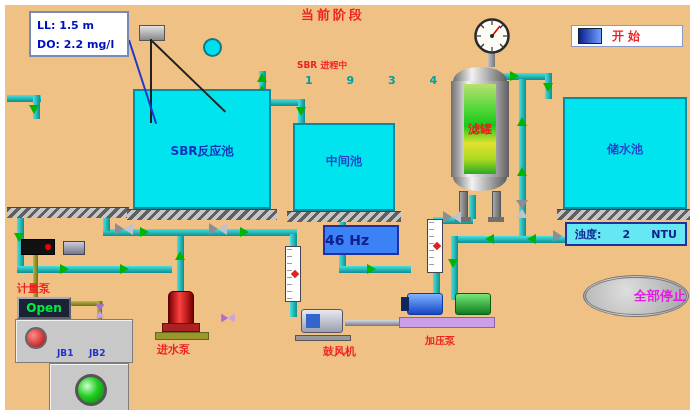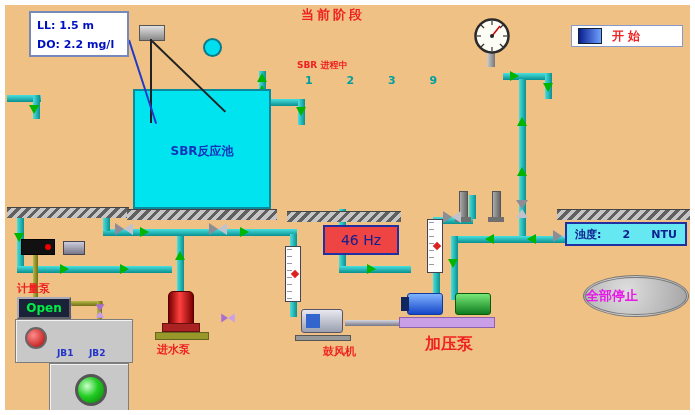--- a/index.html
+++ b/index.html
@@ -48,28 +48,28 @@
   .pre{white-space:pre}
   .infobox{position:absolute;left:24px;top:6px;width:100px;height:46px;background:#fff;border:2px solid #7788bb;
            color:#0010c0;font-weight:bold;font-size:11px;padding:3px 0 0 6px;line-height:19px;z-index:5;box-sizing:border-box}
   .phasebox{position:absolute;left:262px;top:18px;width:166px;height:22px;background:#fff;border:1px solid #9aa;
             color:#00a0a0;font-weight:bold;font-size:12px;text-align:center;line-height:22px;z-index:5}
   .startbtn{position:absolute;left:566px;top:20px;width:112px;height:22px;background:#fff;border:1px solid #8899cc;
             display:flex;align-items:center;gap:10px;padding-left:6px;z-index:5;box-sizing:border-box;cursor:pointer}
   .starticon{width:22px;height:14px;background:linear-gradient(90deg,#0a1f8f,#6fa0ff);border:1px solid #123}
   .gauge{position:absolute;z-index:5}
   .stem{position:absolute;width:8px;background:linear-gradient(90deg,#ccc,#777);z-index:4}
-  .freq{position:absolute;left:318px;top:220px;width:76px;height:30px;background:#ef4444;border:2px solid #2030a0;
-        color:#102090;font-weight:normal;font-size:14px;text-align:center;line-height:27px;z-index:5;box-sizing:border-box}
+  .freq{position:absolute;left:318px;top:220px;width:76px;height:30px;background:#3b82f6;border:2px solid #2030a0;
+        color:#102090;font-weight:bold;font-size:14px;line-height:27px;z-index:5;box-sizing:border-box}
   .turb{position:absolute;left:560px;top:217px;width:122px;height:24px;background:#66e8f2;border:2px solid #2030a0;
         color:#102090;font-weight:bold;font-size:11px;display:flex;justify-content:space-between;align-items:center;
         padding:0 8px;z-index:5;box-sizing:border-box}
   .stopbtn{position:absolute;left:578px;top:270px;width:106px;height:42px;border-radius:50%;
            background:radial-gradient(circle at 40% 35%,#dedede,#a4a4a4);border:3px double #777;color:#e818e8;
-           font-weight:bold;font-size:13px;text-align:left;line-height:36px;z-index:5;box-sizing:border-box;cursor:pointer}
+           font-weight:bold;font-size:13px;text-align:right;line-height:36px;z-index:5;box-sizing:border-box;cursor:pointer}
   .rota{position:absolute;width:16px;background:#fff;border:1px solid #445;z-index:4;box-sizing:border-box}
   .rota::before{content:"";position:absolute;left:1px;top:2px;bottom:2px;width:5px;
                 background:repeating-linear-gradient(180deg,#99a 0 1px,transparent 1px 7px)}
   .rota::after{content:"";position:absolute;left:6px;top:45%;width:6px;height:6px;background:#d22;transform:rotate(45deg)}
   .openbtn{position:absolute;left:12px;top:292px;width:54px;height:22px;background:#1a2238;border:2px outset #aab;
            color:#00ee44;font-weight:bold;font-size:12px;text-align:center;line-height:18px;z-index:5;box-sizing:border-box;cursor:pointer}
   .panel{position:absolute;background:#c8c8c8;border:1px solid #7d7d7d;box-shadow:inset 1px 1px 0 #f2f2f2;z-index:3}
   .rbtn{position:absolute;left:20px;top:322px;width:18px;height:18px;border-radius:50%;
         background:radial-gradient(circle at 35% 35%,#ff8a8a,#b00000);border:2px solid #666;z-index:5;cursor:pointer}
   .glight{position:absolute;left:70px;top:369px;width:26px;height:26px;border-radius:50%;
@@ -141,32 +141,46 @@
   <div class="base" style="left:2px;top:202px;width:122px"></div>
   <div class="base" style="left:122px;top:204px;width:150px"></div>
   <div class="base" style="left:282px;top:206px;width:114px"></div>
   <div class="base" style="left:552px;top:204px;width:136px"></div>
 
 
   <div class="tank cyan" style="left:128px;top:84px;width:138px;height:120px">
     <div class="tlabel" style="top:52px;color:#1133bb">SBR反应池</div>
   </div>
 
-
+  <div class="tank cyan" style="left:288px;top:118px;width:102px;height:88px">
+    <div class="tlabel" style="top:28px;color:#2244cc">中间池</div>
+  </div>
+
+  <div class="tank cyan" style="left:558px;top:92px;width:124px;height:112px">
+    <div class="tlabel" style="top:42px;color:#2244cc">储水池</div>
+  </div>
 
   <div class="winch"></div>
   <div class="vline" style="left:145px;top:34px;height:84px"></div>
   <div class="diag" style="left:147px;top:35px;width:102px;transform:rotate(44deg)"></div>
   <div class="diag blue" style="left:124px;top:34px;width:88px;transform:rotate(72deg)"></div>
   <div class="floatball"></div>
 
   <div class="leg" style="left:454px;top:186px"></div>
   <div class="leg" style="left:487px;top:186px"></div>
   <div class="foot" style="left:450px;top:212px"></div>
   <div class="foot" style="left:483px;top:212px"></div>
+  <div class="vessel" style="left:446px;top:62px">
+    <div class="dome top"></div>
+    <div class="fbody">
+      <div class="media"></div>
+      <div class="flabel">滤罐</div>
+    </div>
+    <div class="dome bot"></div>
+  </div>
 
   <svg class="gauge" style="left:468px;top:12px" width="38" height="38" viewBox="0 0 38 38">
     <circle cx="19" cy="19" r="16.5" fill="#fdfdf5" stroke="#2a2a2a" stroke-width="2.5"></circle>
     <g stroke="#333" stroke-width="1.2">
       <line x1="19" y1="4" x2="19" y2="8"></line>
         <line x1="30" y1="8" x2="27" y2="11"></line>
       <line x1="34" y1="19" x2="30" y2="19"></line>
         <line x1="30" y1="30" x2="27" y2="27"></line>
       <line x1="19" y1="34" x2="19" y2="30"></line>
         <line x1="8" y1="30" x2="11" y2="27"></line>
@@ -179,21 +193,21 @@
 
   <div class="infobox">
     <div>LL: 1.5 m</div>
     <div>DO: 2.2 mg/l</div>
   </div>
 
   <div class="lbl" style="left:296px;top:1px;color:#ee2222;font-size:13px;letter-spacing:3px">当前阶段</div>
 
 
   <div class="lbl" style="left:292px;top:54px;color:#ee2222;font-size:9px">SBR 进程中</div>
-  <div class="lbl pre" style="left:300px;top:69px;color:#00a0a0;font-size:11px;letter-spacing:15px">1 2 3 9</div>
+  <div class="lbl pre" style="left:300px;top:69px;color:#00a0a0;font-size:11px;letter-spacing:15px">1 9 3 4</div>
 
   <div class="startbtn">
     <span class="starticon"></span>
     <span style="color:#e22;font-weight:bold;font-size:12px;letter-spacing:4px">开始</span>
   </div>
 
   <div class="freq">46 Hz</div>
   <div class="turb">
     <span>浊度:</span>
     <span>2</span>
@@ -227,21 +241,21 @@
   </div>
   <div class="motor" style="left:290px;top:330px;width:56px;height:6px;background:#999;border:1px solid #555"></div>
   <div class="lbl" style="left:318px;top:339px;color:#e22;font-size:11px">鼓风机</div>
 
   <div class="motor" style="left:402px;top:288px;width:36px;height:22px;border-radius:3px;border:1px solid #123a9e;
        background:linear-gradient(180deg,#7fb3ff,#1646c8)"></div>
   <div class="motor" style="left:396px;top:292px;width:8px;height:14px;background:#10265e"></div>
   <div class="motor" style="left:450px;top:288px;width:36px;height:22px;border-radius:3px;border:1px solid #0a5a12;
        background:linear-gradient(180deg,#77e877,#0f7d1f)"></div>
   <div class="motor" style="left:394px;top:312px;width:96px;height:11px;background:#c9a0e8;border:1px solid #9060b0"></div>
-  <div class="lbl" style="left:420px;top:329px;color:#e22;font-size:16px">加压泵</div>
+  <div class="lbl" style="left:420px;top:329px;color:#e22;font-size:10px">加压泵</div>
 
   <div class="motor" style="left:16px;top:234px;width:34px;height:16px;background:#111;border:1px solid #000">
     <div style="position:absolute;right:3px;top:4px;width:6px;height:6px;background:#e00;border-radius:50%"></div>
   </div>
   <div class="motor" style="left:58px;top:236px;width:22px;height:14px;background:linear-gradient(180deg,#ccd,#778);border:1px solid #445"></div>
   <div class="lbl" style="left:12px;top:276px;color:#e22;font-size:11px">计量泵</div>
 
   <div class="openbtn">Open</div>
 
   <div class="panel" style="left:10px;top:314px;width:116px;height:42px"></div>

